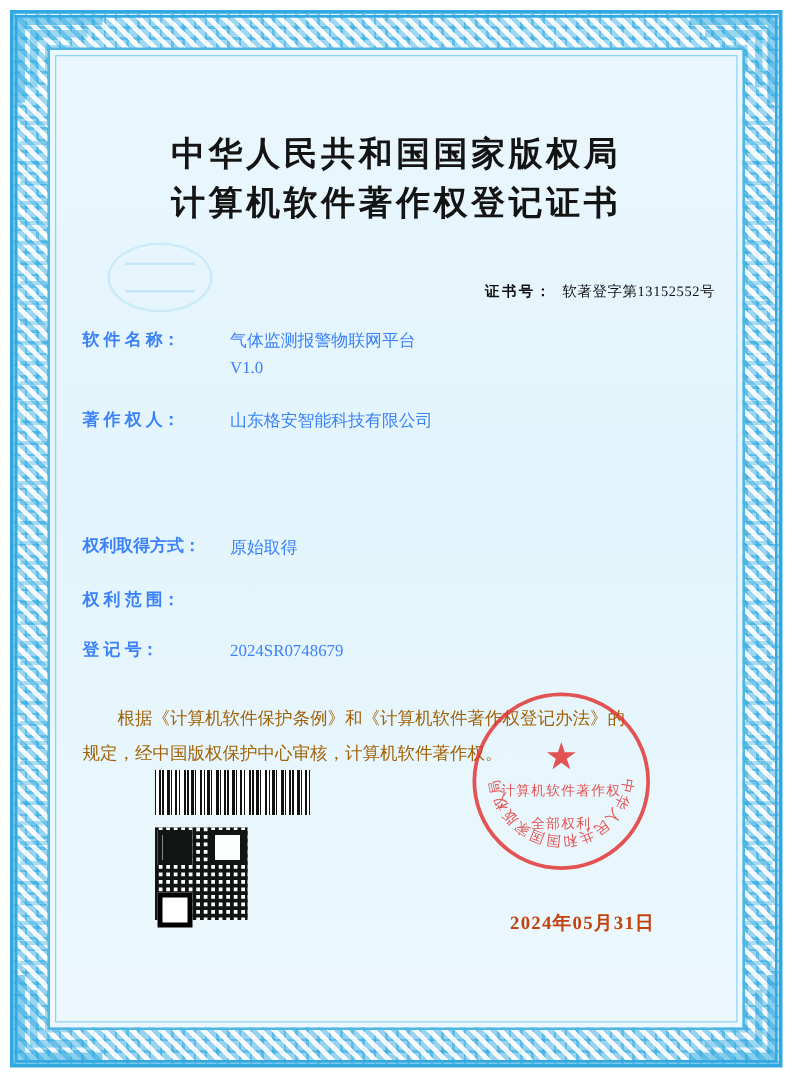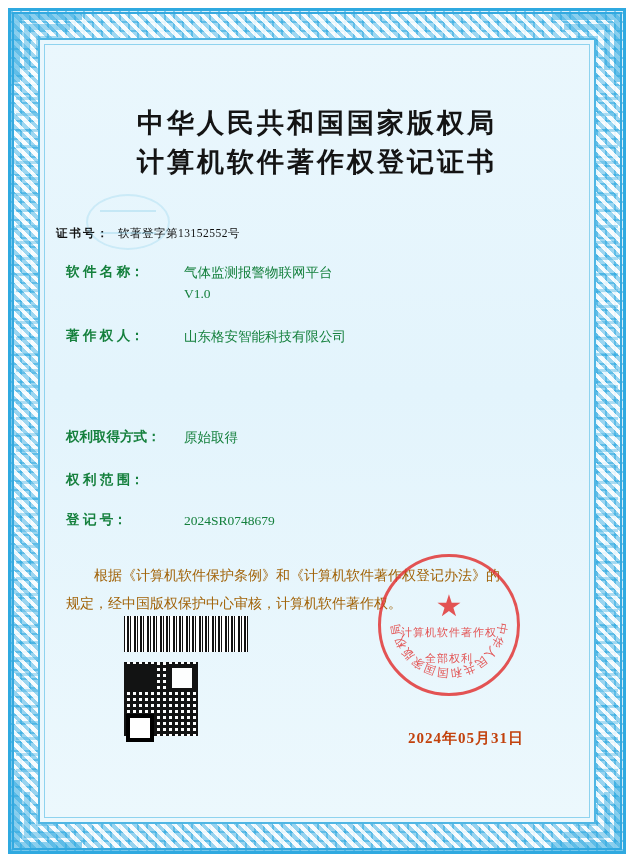--- a/index.html
+++ b/index.html
@@ -117,37 +117,37 @@
   .title-line1, .title-line2 {
     font-size: 27px;
     font-weight: bold;
     letter-spacing: 3px;
     color: #141414;
     line-height: 1.45;
     font-family: "Liberation Serif", "DejaVu Serif", serif;
   }
   .cert-no {
     margin-top: 44px;
-    text-align: left;
+    text-align: right;
     padding-right: 6px;
     font-size: 11.5px;
     color: #111;
     letter-spacing: .5px;
   }
   .cert-no .label {
     font-weight: bold;
     letter-spacing: 2px;
     margin-right: 8px;
   }
   .field {
     display: flex;
     align-items: flex-start;
     margin-top: 22px;
     font-size: 13.5px;
-    color: #15803d;
+    color: #3b82f6;
     padding-left: 10px;
   }
   .field .f-label {
     width: 118px;
     flex: 0 0 118px;
     font-weight: bold;
     letter-spacing: 0px;
     white-space: nowrap;
   }
   .field .f-value {

